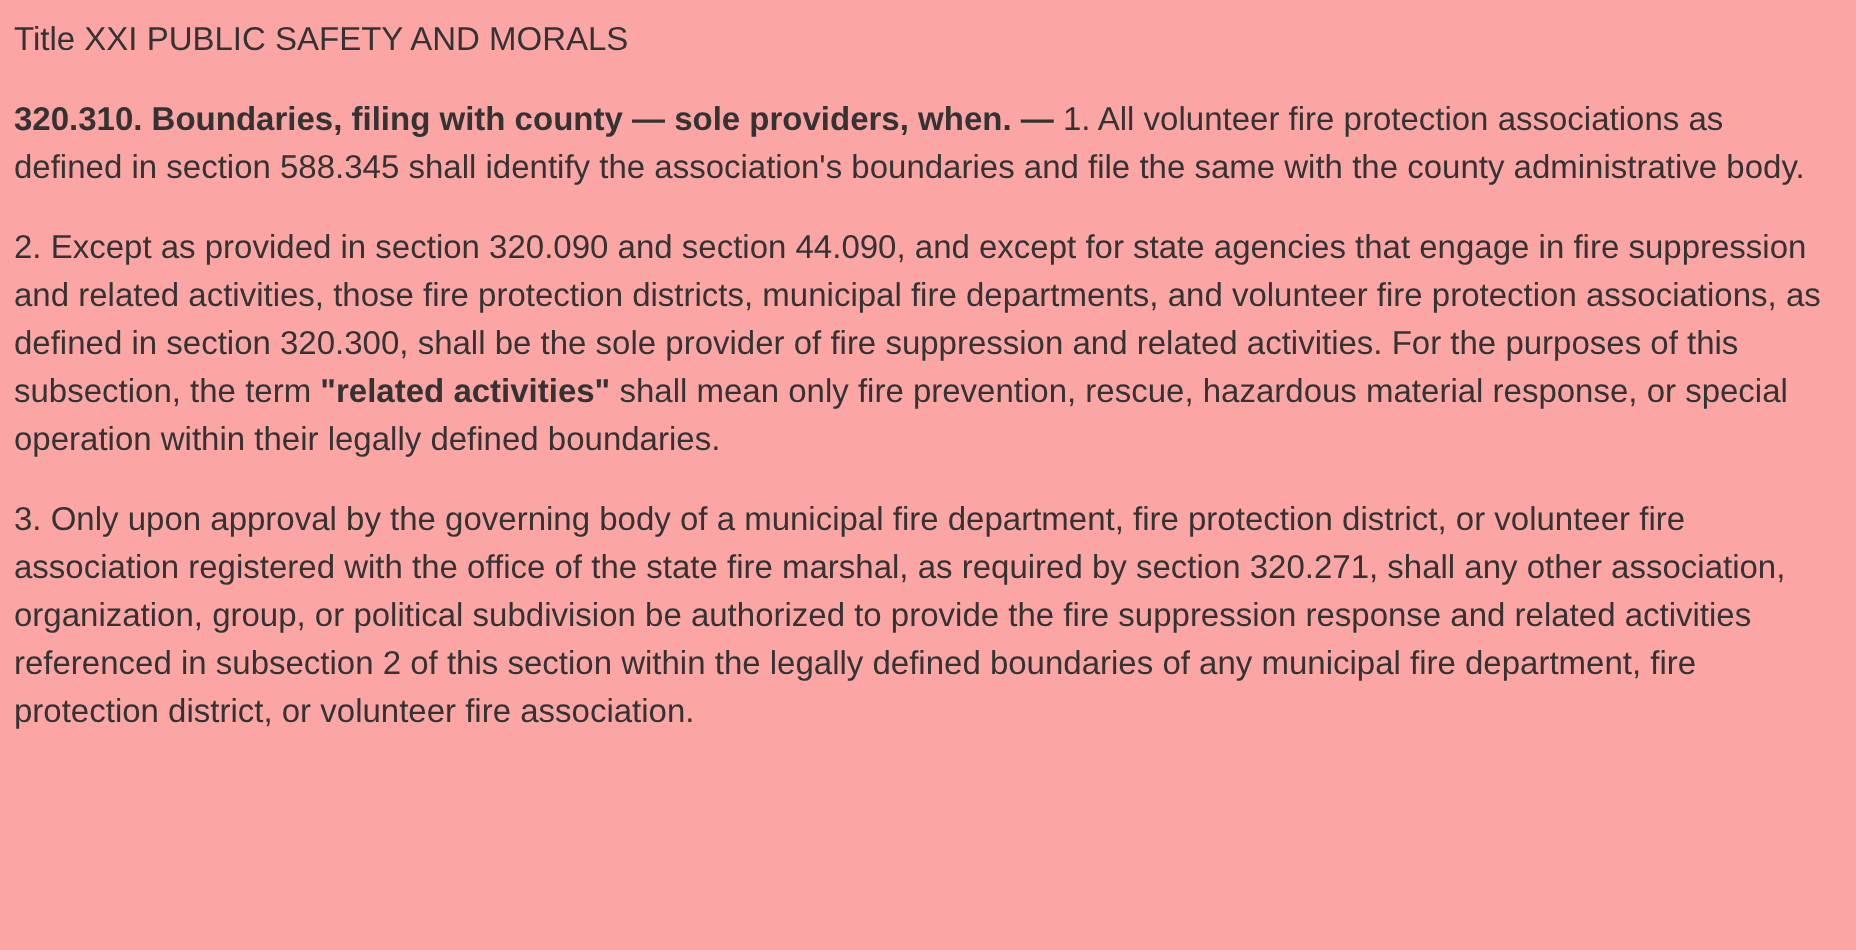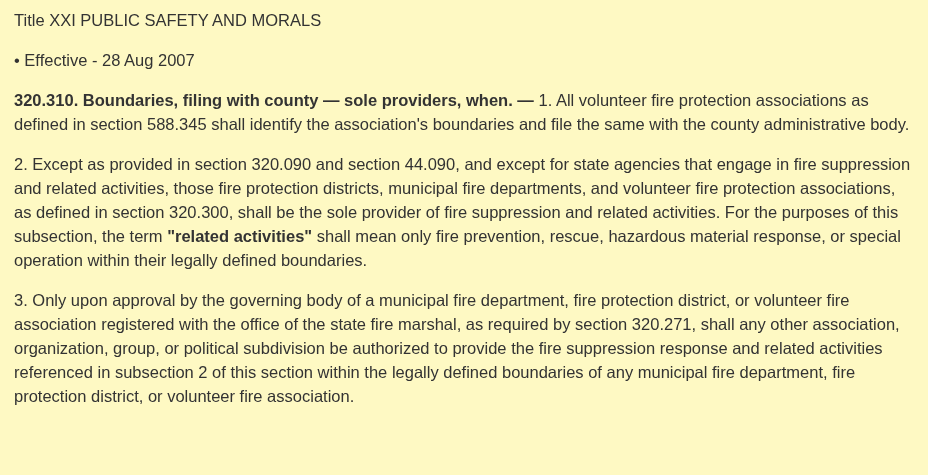--- a/index.html
+++ b/index.html
@@ -14,40 +14,39 @@
     font-family: "Liberation Sans", "DejaVu Sans", sans-serif;
     font-size: 16.5px;
     line-height: 24px;
     color: #333333;
     -webkit-font-smoothing: antialiased;
   }
   .page {
     box-sizing: border-box;
     width: 928px;
     height: 475px;
-    padding: 8px 15px 0 14px;
-    background: #fef9c3;
+    padding: 8px 15px 0 7px;
+    background: #fca5a5;
   }
   .page p {
     margin: 0 0 16px 0;
   }
   .b {
     font-weight: 700;
     text-align: right;
   }
 </style>
 </head>
 <body>
 
 <div class="page">
 
   <p>Title XXI PUBLIC SAFETY AND MORALS</p>
 
 
-  <p>• Effective - 28 Aug 2007</p>
 
   <p><span class="b">320.310. Boundaries, filing with county — sole providers, when. — </span><span>1. All volunteer fire protection associations as defined in section 588.345 shall identify the association's boundaries and file the same with the county administrative body.</span></p>
 
   <p><span>2. Except as provided in section 320.090 and section 44.090, and except for state agencies that engage in fire suppression and related activities, those fire protection districts, municipal fire departments, and volunteer fire protection associations, as defined in section 320.300, shall be the sole provider of fire suppression and related activities. For the purposes of this subsection, the term </span><span class="b">"related activities"</span><span> shall mean only fire prevention, rescue, hazardous material response, or special operation within their legally defined boundaries.</span></p>
 
   <p>3. Only upon approval by the governing body of a municipal fire department, fire protection district, or volunteer fire association registered with the office of the state fire marshal, as required by section 320.271, shall any other association, organization, group, or political subdivision be authorized to provide the fire suppression response and related activities referenced in subsection 2 of this section within the legally defined boundaries of any municipal fire department, fire protection district, or volunteer fire association.</p>
 
 </div>
 
 </body></html>

